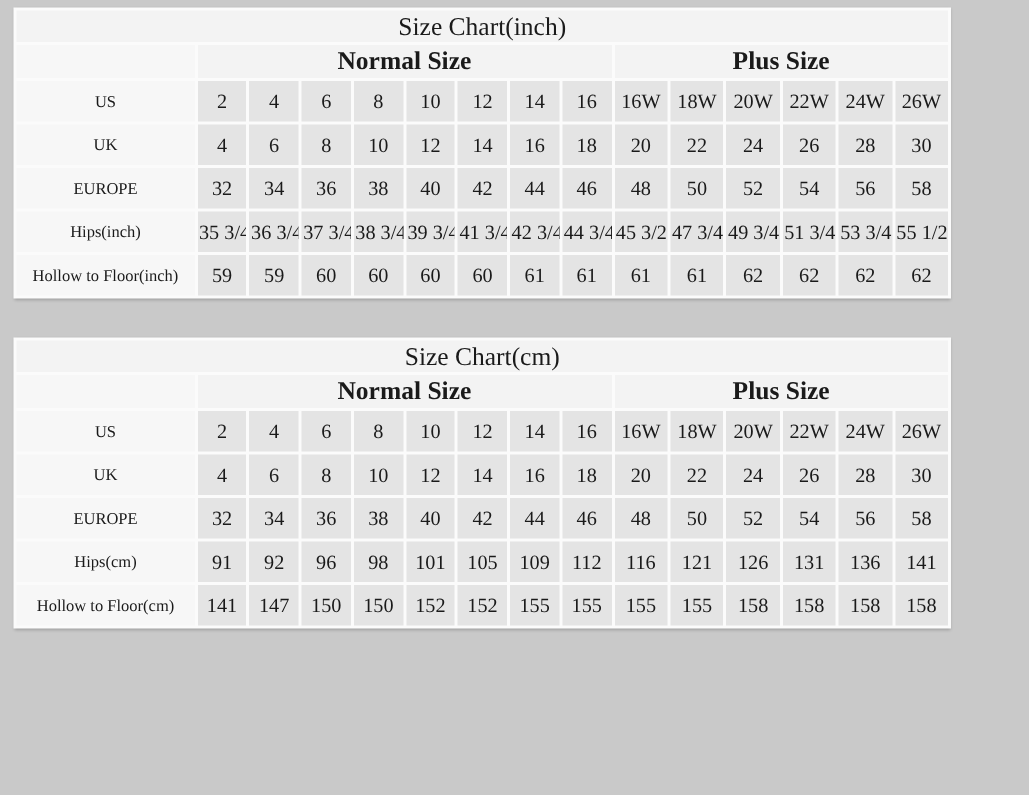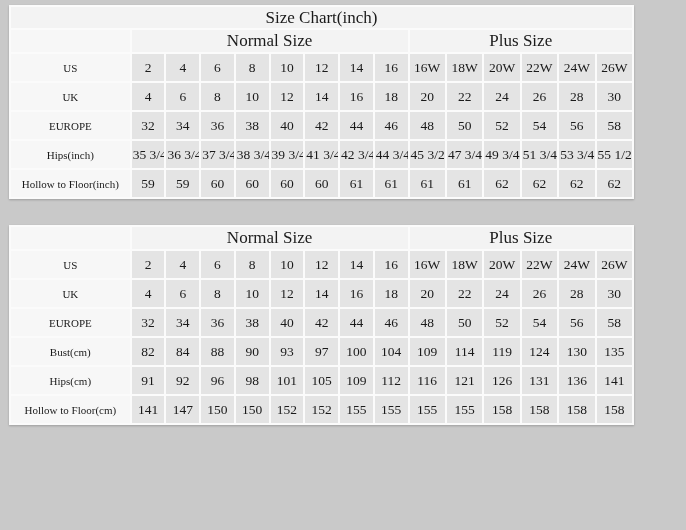--- a/index.html
+++ b/index.html
@@ -39,20 +39,21 @@
     height: 21px;
   }
   td.corner-cell {
     background: var(--label-bg, #f7f7f7);
     height: 22px;
   }
   td.group-cell {
     background: var(--header-bg, #f3f3f3);
     font-size: 17px;
     height: 22px;
+    font-weight: bold;
   }
   td.label-cell {
     background: var(--label-bg, #f7f7f7);
     font-size: 11px;
     height: 27px;
   }
   td.data-cell {
     background: var(--cell-bg, #e4e4e4);
     font-size: 13.5px;
     height: 27px;
@@ -196,20 +197,23 @@
         <col class="c-normal">
       <col class="c-plus">
         <col class="c-plus">
         <col class="c-plus">
       <col class="c-plus">
         <col class="c-plus">
         <col class="c-plus">
     </colgroup>
     <thead>
       <tr>
+        <td colspan="15" class="title-cell">Size Chart(cm)</td>
+      </tr>
+      <tr>
         <td class="corner-cell"></td>
         <td colspan="8" class="group-cell">Normal Size</td>
         <td colspan="6" class="group-cell">Plus Size</td>
       </tr>
     </thead>
     <tbody>
         <tr>
           <td class="label-cell">US</td>
           <td class="data-cell">2</td>
           <td class="data-cell">4</td>
@@ -254,37 +258,20 @@
           <td class="data-cell">44</td>
           <td class="data-cell">46</td>
           <td class="data-cell">48</td>
           <td class="data-cell">50</td>
           <td class="data-cell">52</td>
           <td class="data-cell">54</td>
           <td class="data-cell">56</td>
           <td class="data-cell">58</td>
         </tr>
         <tr>
-          <td class="label-cell">Bust(cm)</td>
-          <td class="data-cell">82</td>
-          <td class="data-cell">84</td>
-          <td class="data-cell">88</td>
-          <td class="data-cell">90</td>
-          <td class="data-cell">93</td>
-          <td class="data-cell">97</td>
-          <td class="data-cell">100</td>
-          <td class="data-cell">104</td>
-          <td class="data-cell">109</td>
-          <td class="data-cell">114</td>
-          <td class="data-cell">119</td>
-          <td class="data-cell">124</td>
-          <td class="data-cell">130</td>
-          <td class="data-cell">135</td>
-        </tr>
-        <tr>
           <td class="label-cell">Hips(cm)</td>
           <td class="data-cell">91</td>
           <td class="data-cell">92</td>
           <td class="data-cell">96</td>
           <td class="data-cell">98</td>
           <td class="data-cell">101</td>
           <td class="data-cell">105</td>
           <td class="data-cell">109</td>
           <td class="data-cell">112</td>
           <td class="data-cell">116</td>

